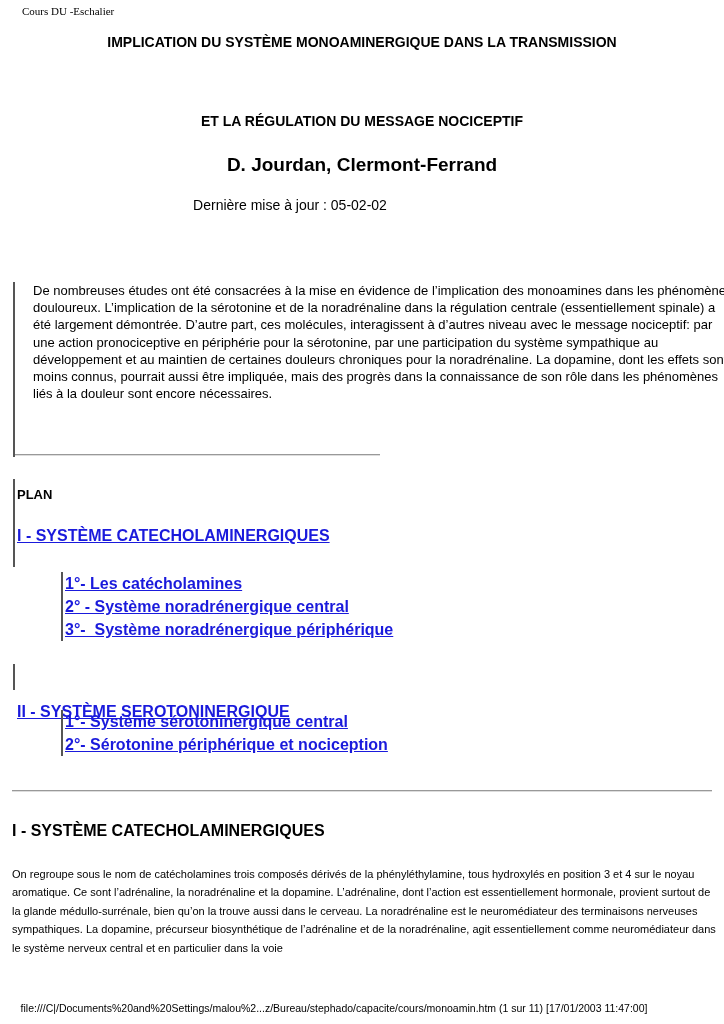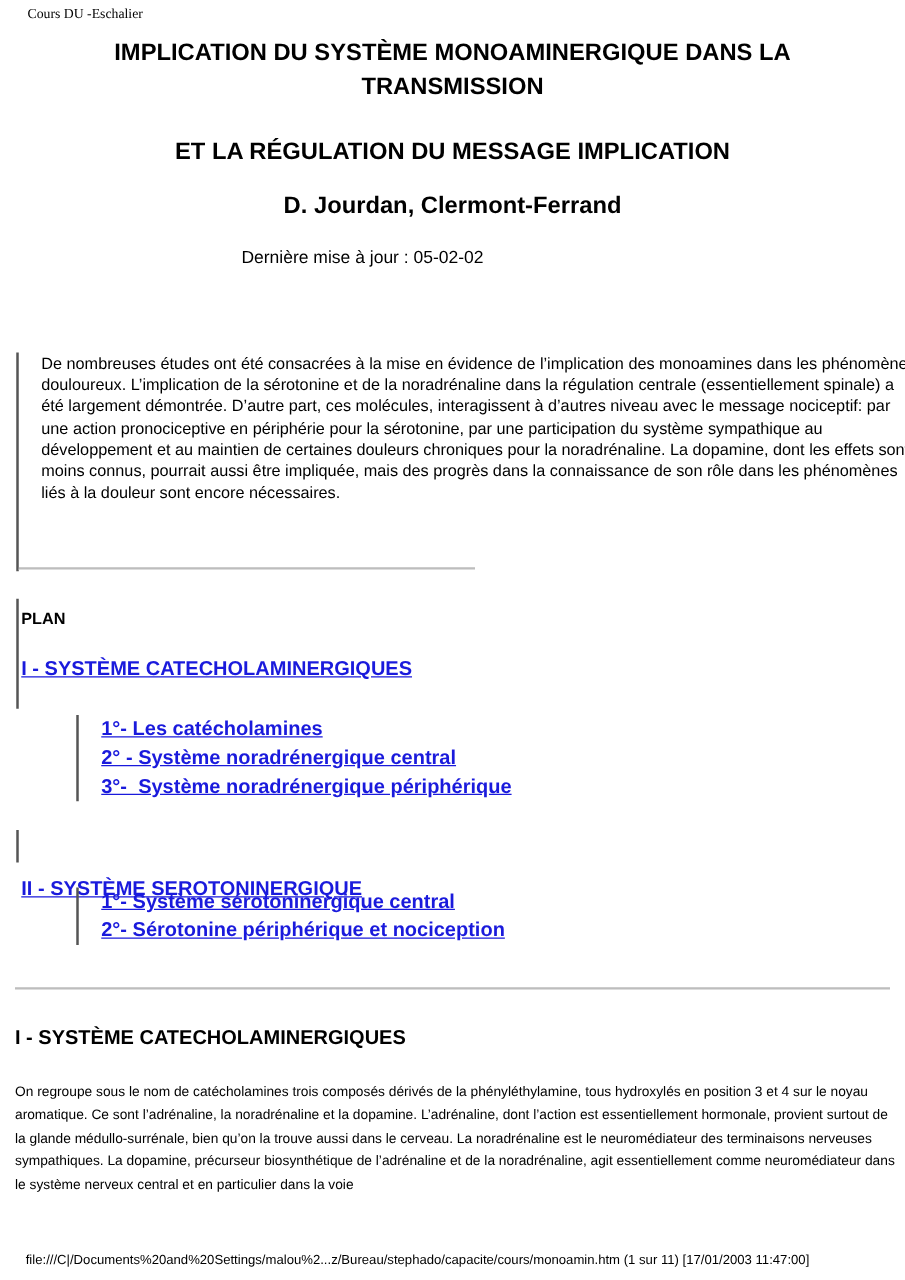--- a/index.html
+++ b/index.html
@@ -6,21 +6,21 @@
     body {
       width: 724px; height: 1024px; position: relative; overflow: hidden;
       font-family: "Liberation Sans", sans-serif; color: #000;
     }
     .header-note {
       position: absolute; left: 22px; top: 5px;
       font-family: "Liberation Serif", serif; font-size: 11px; color: #000;
     }
     .title {
       position: absolute; left: 0; width: 724px; text-align: center;
-      font-weight: bold; font-size: 19px; line-height: 27px;
+      font-weight: bold; font-size: 14px; line-height: 27px;
     }
     .title1 { top: 29px; }
     .title2 { top: 108px; }
     .author {
       position: absolute; left: 0; width: 724px; text-align: center; top: 154px;
       font-weight: bold; font-size: 19px;
     }
     .updated {
       position: absolute; left: 0; width: 580px; text-align: center; top: 197px;
       font-size: 14px;
@@ -39,21 +39,21 @@
     }
     .plan-bar { left: 13px; top: 479px; height: 88px; }
     a.toc {
       color: #1a1adc; font-weight: bold; text-decoration: underline; font-size: 16px;
       display: block; white-space: nowrap; cursor: pointer;
     }
     .toc-main { position: absolute; left: 17px; }
     .toc-main.m1 { top: 527px; }
     .toc-main.m2 { top: 665px; margin-top: 38px; }
     .bar-m2 { left: 13px; top: 664px; height: 26px; }
-    .toc-sub { left: 61px; padding-left: 18px; }
+    .toc-sub { left: 61px; padding-left: 2px; }
     .sub1 { top: 572px; }
     .sub2 { top: 710px; }
     .toc-sub a.toc { line-height: 23px; }
     .hr2 {
       position: absolute; left: 12px; top: 790px; width: 700px; height: 0;
       border-top: 1px solid #999; border-bottom: 1px solid #ddd;
     }
     .section-title {
       position: absolute; left: 12px; top: 822px; font-weight: bold; font-size: 16px;
     }
@@ -65,21 +65,21 @@
       position: absolute; left: 0; width: 668px; top: 1002px; text-align: center;
       font-size: 10.5px;
     }
   </style>
 </head>
 <body>
 
 <div class="header-note">Cours DU -Eschalier</div>
 
 <h1 class="title title1" style="margin:0;padding:0 85px;box-sizing:border-box;">IMPLICATION DU SYSTÈME MONOAMINERGIQUE DANS LA TRANSMISSION</h1>
-<h1 class="title title2" style="margin:0;">ET LA RÉGULATION DU MESSAGE IMPLICATION</h1>
+<h1 class="title title2" style="margin:0;">ET LA RÉGULATION DU MESSAGE NOCICEPTIF</h1>
 
 <div class="author">D. Jourdan, Clermont-Ferrand</div>
 <div class="updated">Dernière mise à jour : 05-02-02</div>
 
 <div class="bar-block intro">De nombreuses études ont été consacrées à la mise en évidence de l’implication des monoamines dans les phénomènes douloureux. L’implication de la sérotonine et de la noradrénaline dans la régulation centrale (essentiellement spinale) a été largement démontrée. D’autre part, ces molécules, interagissent à d’autres niveau avec le message nociceptif: par une action pronociceptive en périphérie pour la sérotonine, par une participation du système sympathique au développement et au maintien de certaines douleurs chroniques pour la noradrénaline. La dopamine, dont les effets sont moins connus, pourrait aussi être impliquée, mais des progrès dans la connaissance de son rôle dans les phénomènes liés à la douleur sont encore nécessaires.</div>
 
 <div class="hr1"></div>
 
 <div class="bar-block plan-bar"></div>
 <div class="plan-label">PLAN</div>

